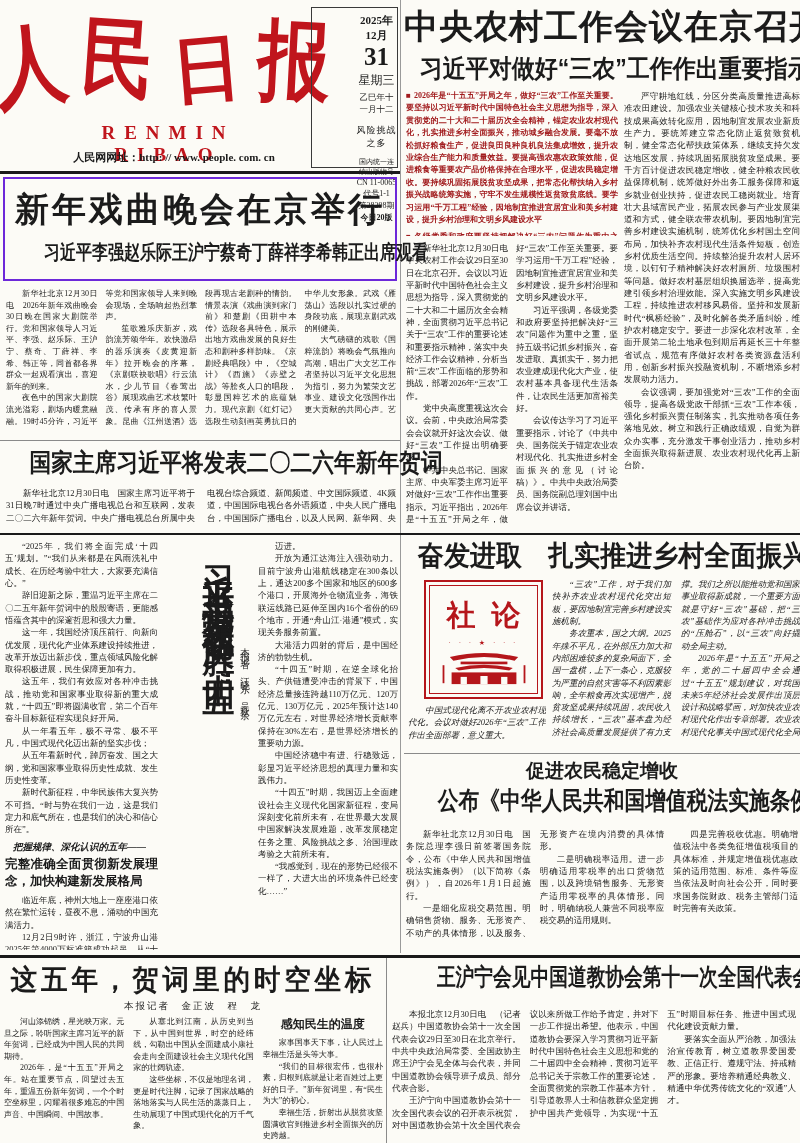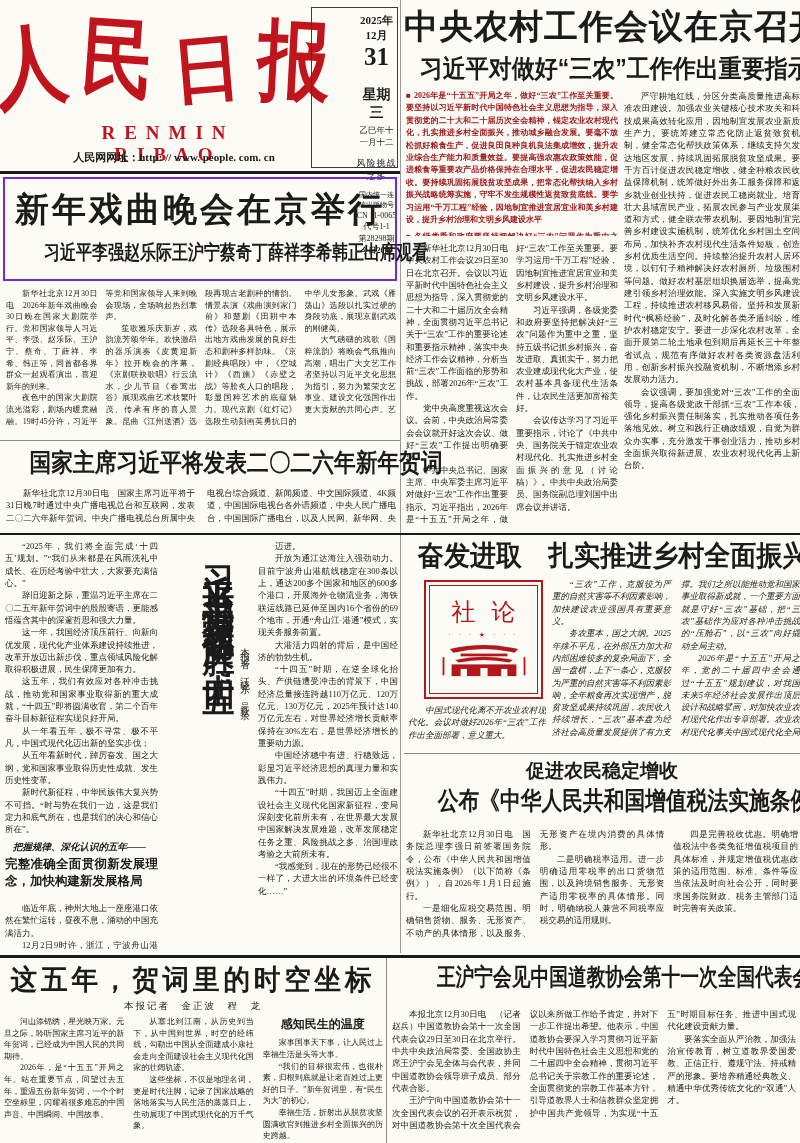--- a/index.html
+++ b/index.html
@@ -20,21 +20,21 @@
   .masthead-title span { font-size:88px; font-weight:900; color:#c0151c; font-family:"Liberation Serif",serif; display:inline-block; transform-origin:center; }
   .mc1 { transform:rotate(-7deg) translateY(4px) scaleX(.82); }
   .mc2 { transform:rotate(4deg) translateY(-2px) scaleX(.82); }
   .mc3 { transform:rotate(-5deg) translateY(8px) scale(.78,.82); }
   .mc4 { transform:rotate(3deg) scaleX(.82); }
   .masthead-pinyin { left:48px; top:122px; width:240px; text-align:center; color:#c0151c; font-weight:700; font-size:19px; letter-spacing:9px; }
   .masthead-site { left:44px; top:150px; width:260px; text-align:center; font-size:11px; font-weight:700; color:#1a1a1a; }
   .datebox { left:311px; top:7px; width:87px; height:161px; border:1.5px solid #3a3a3a; text-align:center; padding-top:5px;padding-left:44px; }
   .db-month { font-size:11px; font-weight:700; }
   .db-day { font-size:25px; font-weight:700; line-height:1.1; }
-  .db-week { font-size:14px; font-weight:700; margin-top:15px; }
+  .db-week { font-size:12px; font-weight:400; margin-top:1px; }
   .db-lunar { font-size:8.5px; margin-top:3px; }
   .db-pub { font-size:9px; margin-top:8px; letter-spacing:1px; }
   .db-issn-label { font-size:7px; margin-top:7px; }
   .db-small { font-size:8px; margin-top:1px; }
   
   .conf-headline { left:404px; top:4px; width:396px; text-align:center; font-size:34px; font-weight:900; letter-spacing:1px; white-space:nowrap; }
   .conf-sub { left:404px; top:52px; width:396px; text-align:center; font-size:25px; font-weight:900; white-space:nowrap; transform:scaleX(.92); transform-origin:center; }
   .conf-highlights { left:406px; top:90px; width:212px; height:146px; color:#a11b1d; font-weight:700; font-size:8px; line-height:1.55; text-align:justify; overflow:hidden; }
   .conf-highlights .hl { margin-bottom:5px; }
   .conf-highlights .bullet { margin-right:3px; }
@@ -45,29 +45,29 @@
   .opera-box { left:3px; top:177px; width:394px; height:104px; border:2px solid #6d28d9; }
   .opera-headline { margin-top:8px; text-align:center; font-size:34px; font-weight:900; letter-spacing:3px; white-space:nowrap; }
   .opera-sub { margin-top:6px; text-align:center; font-size:20px; font-weight:900; white-space:nowrap; transform:scaleX(.8); transform-origin:center; }
   .opera-body { left:6px; top:288px; width:390px; height:148px; columns:4; column-gap:8px; font-size:8px; }
   
   .address-headline { left:4px; top:446px; width:392px; text-align:center; font-size:25px; font-weight:900; white-space:nowrap; transform:scaleX(.87); transform-origin:center; }
   .address-body { left:6px; top:487px; width:390px; height:45px; columns:2; column-gap:12px; }
   
   .review-left { left:5px; top:540px; width:153px; height:410px; }
   .review-kicker { font-size:9.5px; font-weight:700; font-style:italic; margin:5px 8px 2px; text-indent:0; }
-  .review-title { font-size:12.5px; font-weight:900; line-height:1.35; margin-bottom:12px; font-family:"Liberation Sans",sans-serif; }
+  .review-title { font-size:12.5px; font-weight:900; line-height:1.35; margin-bottom:4px; font-family:"Liberation Sans",sans-serif; }
   .review-vertical { left:162px; top:542px; width:74px; height:404px; writing-mode:vertical-rl; font-size:32px; font-weight:900; letter-spacing:7px; line-height:1.08; }
   .review-byline { left:238px; top:640px; height:300px; writing-mode:vertical-rl; font-size:9.5px; letter-spacing:4px; color:#222; }
   .review-right { left:258px; top:540px; width:140px; height:410px; }
   
   .edit-headline { left:404px; top:537px; width:396px; text-align:center; font-size:28px; font-weight:900; white-space:nowrap; transform:scaleX(.93); transform-origin:center; }
   .edit-box { left:424px; top:580px; width:119px; height:119px; border:2px solid #b5161b; padding:3px; }
   .edit-box-inner { width:100%; height:100%; border:1px solid #b5161b; text-align:center; position:relative; }
-  .edit-badge { font-size:24px; font-weight:400; color:#b5161b; letter-spacing:16px; margin-top:10px; margin-left:16px; white-space:nowrap; }
+  .edit-badge { font-size:29px; font-weight:700; color:#b5161b; letter-spacing:16px; margin-top:10px; margin-left:16px; white-space:nowrap; }
   .edit-dots { color:#b5161b; font-size:7px; letter-spacing:3px; margin-top:3px; }
   .edit-gate { margin-top:2px; }
   .edit-col1-text { left:408px; top:704px; width:138px; height:46px; font-style:italic; }
   .edit-cols23 { left:552px; top:578px; width:248px; height:172px; columns:2; column-gap:10px; font-style:italic; }
   
   .vat-kicker { left:404px; top:758px; width:396px; text-align:center; font-size:19px; font-weight:800; }
   .vat-headline { left:404px; top:784px; width:396px; text-align:center; font-size:25px; font-weight:700; white-space:nowrap; transform:scaleX(.83); transform-origin:center; font-family:"Liberation Serif",serif; }
   .vat-body { left:406px; top:828px; width:392px; height:122px; columns:3; column-gap:9px; }
   
   .fy-headline { left:0; top:961px; width:386px; text-align:center; font-size:28px; font-weight:900; letter-spacing:4px; white-space:nowrap; transform:scaleX(.95); transform-origin:center; }
@@ -195,21 +195,21 @@
           <rect x="67" y="31" width="7" height="8" fill="#fcfbf6"></rect>
         </svg>
       </div>
     </div>
   </div>
   <div class="abs body-text edit-col1-text">
       <p>中国式现代化离不开农业农村现代化。会议对做好2026年“三农”工作作出全面部署，意义重大。</p>
     </div>
   <div class="abs body-text edit-cols23">
     <div>
-        <p>“三农”工作，克服较为严重的自然灾害等不利因素影响，加快建设农业强国具有重要意义。</p>
+        <p>“三农”工作，对于我们加快补齐农业农村现代化突出短板，要因地制宜完善乡村建设实施机制。</p>
         <p>务农重本，国之大纲。2025年殊不平凡，在外部压力加大和内部困难较多的复杂局面下，全国一盘棋，上下一条心，克服较为严重的自然灾害等不利因素影响，全年粮食再次实现增产，脱贫攻坚成果持续巩固，农民收入持续增长，“三农”基本盘为经济社会高质量发展提供了有力支撑。我们之所以能推动党和国家事业取得新成就，一个重要方面就是守好“三农”基础，把“三农”基础作为应对各种冲击挑战的“压舱石”，以“三农”向好撬动全局主动。</p>
         <p>2026年是“十五五”开局之年，党的二十届四中全会通过“十五五”规划建议，对我国未来5年经济社会发展作出顶层设计和战略擘画，对加快农业农村现代化作出专章部署。农业农村现代化事关中国式现代化全局和成色，我们要坚持把解决好“三农”问题作为全党工作重中之重，认真贯彻中央农村工作会议精神，结合实际，因地制宜抓好各项工作部署落地落实，坚持农业农村优先发展，朝着建设农业强国目标扎实迈进。</p>
       </div>
 
   </div>
 
   <div class="rule-thin" style="left:404px;top:753px;width:396px;height:1px;"></div>
 
   <div class="abs vat-kicker sans">促进农民稳定增收</div>
   <div class="abs vat-headline">公布《中华人民共和国增值税法实施条例》</div>

